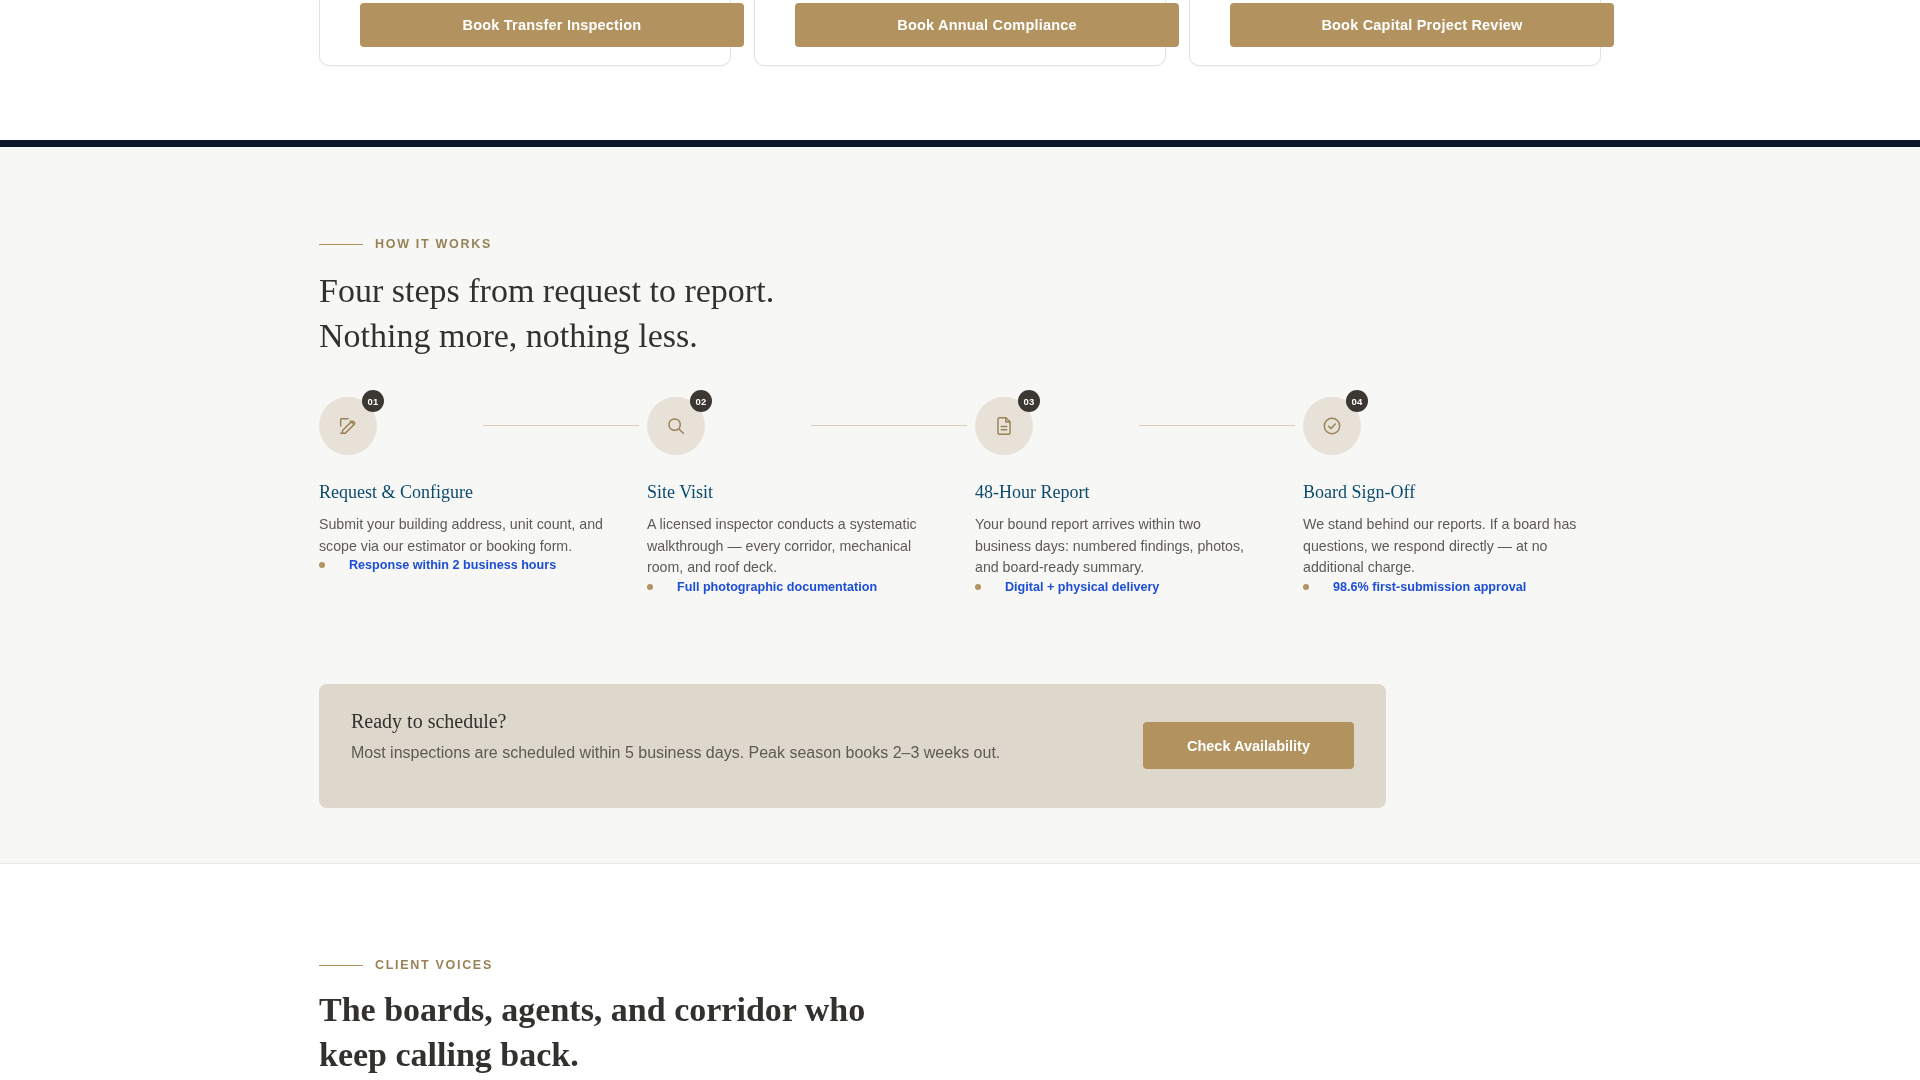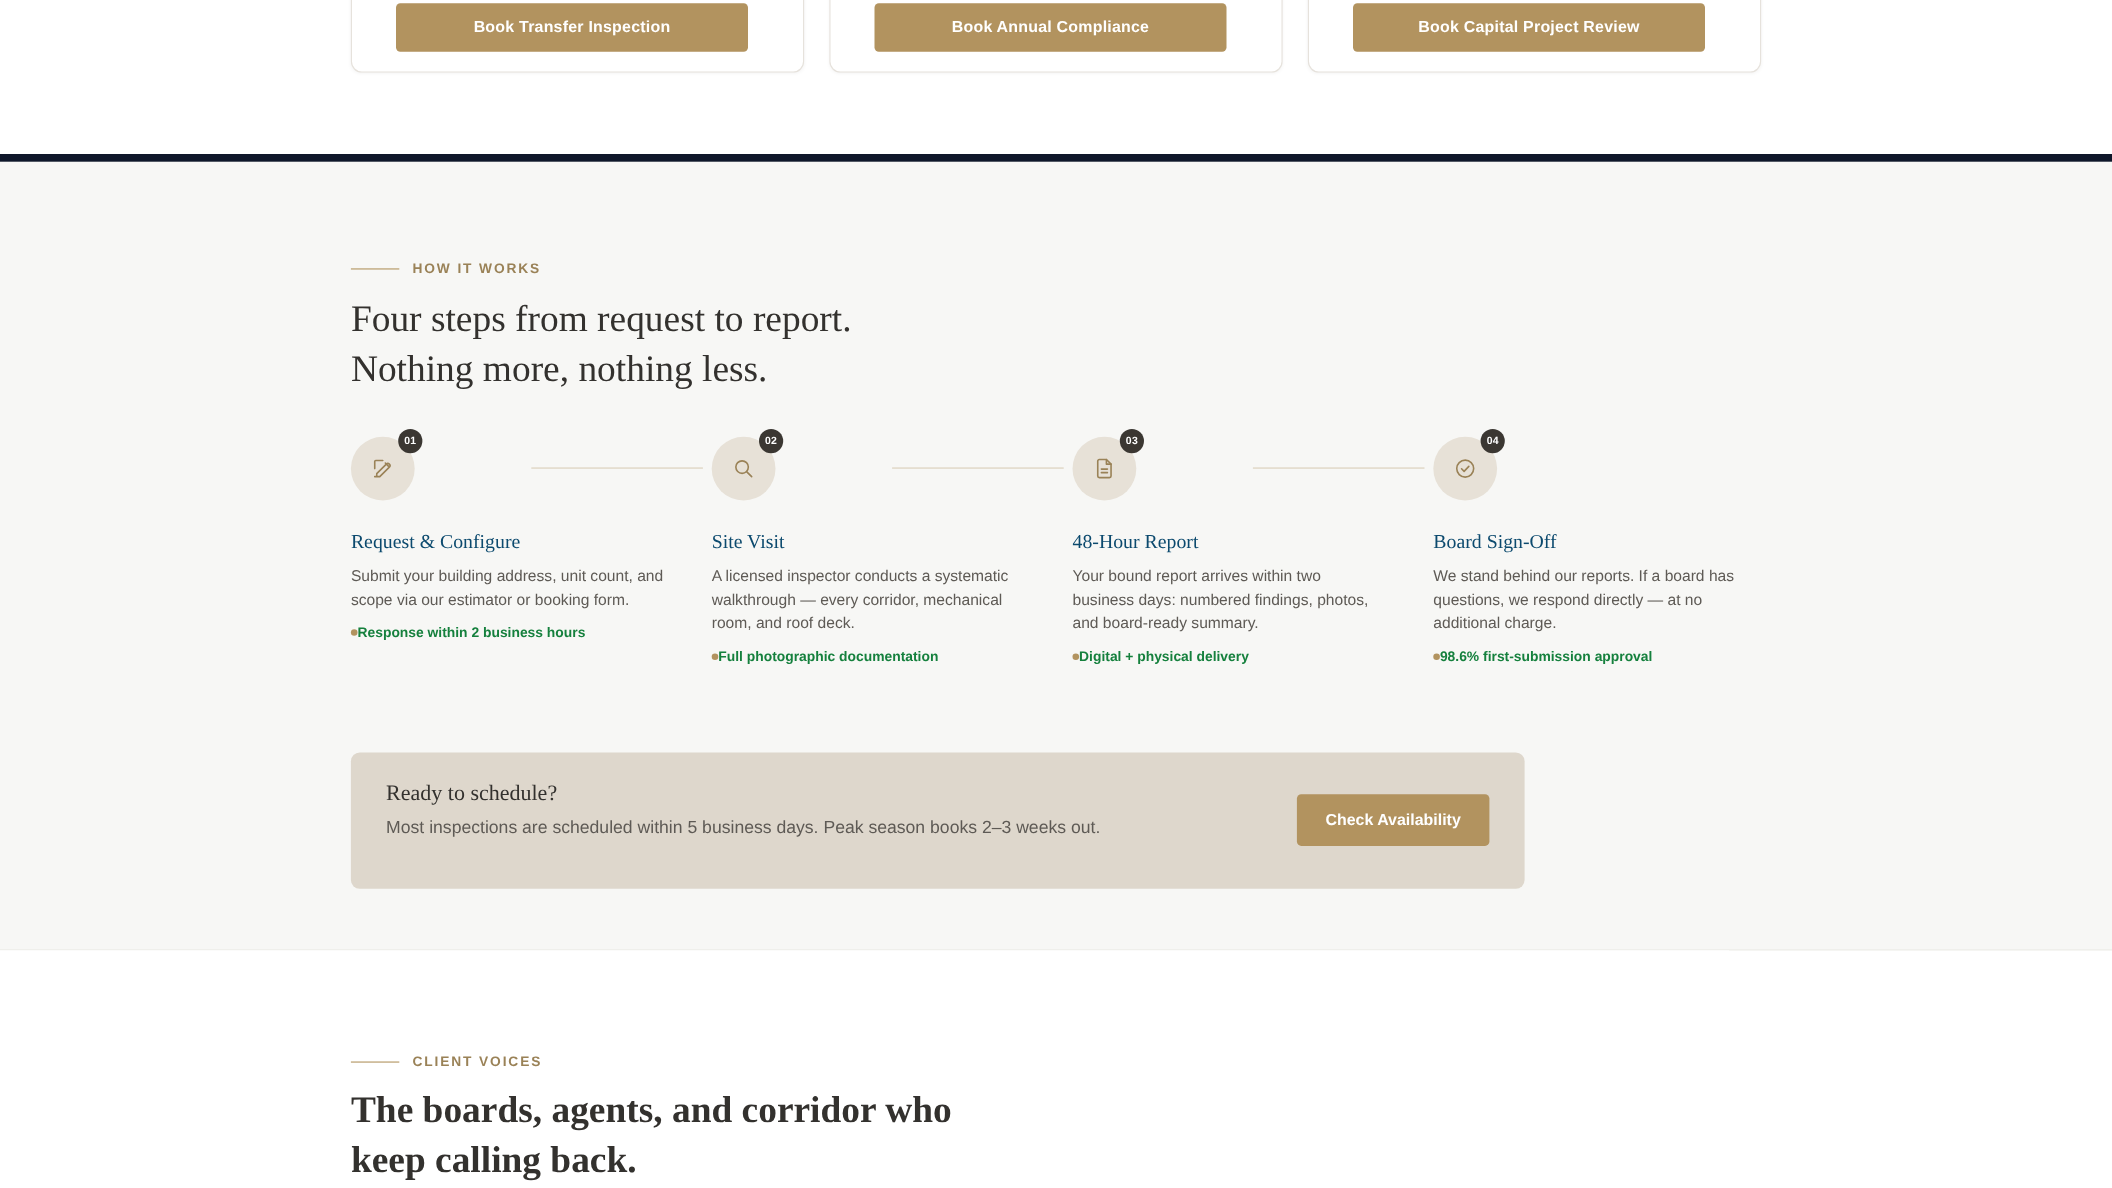--- a/index.html
+++ b/index.html
@@ -31,21 +31,21 @@
     border-radius: 10px;
     box-shadow: 0 1px 3px rgba(0,0,0,0.04);
   }
   .card.c1 { left: 319px; }
   .card.c2 { left: 754px; }
   .card.c3 { left: 1189px; }
   .card-btn {
     position: absolute;
     left: 40px;
     top: 86px;
-    width: 320px;
+    width: 384px;
     height: 44px;
     border-radius: 4px;
     background: #b2935f;
     color: #ffffff;
     font-size: 14.5px;
     font-weight: bold;
     letter-spacing: 0.2px;
     display: flex;
     align-items: center;
     justify-content: center;
@@ -154,27 +154,27 @@
     color: #0c4a6e;
   }
   .step-desc {
     margin-top: 11px;
     font-size: 14.2px;
     line-height: 1.52;
     color: #5e5a55;
     width: 285px;
   }
   .step-note {
-    margin-top: 11px;
-    display: flex;
-    align-items: center;
-    gap: 0;
+    margin-top: 1px;
+    display: flex;
+    align-items: center;
+    gap: 24px;
     font-size: 12.6px;
     font-weight: bold;
-    color: #15803d;
+    color: #1d4ed8;
   }
   .dot {
     width: 6px; height: 6px; border-radius: 50%;
     background: #b2935f;
     flex: none;
   }
 
   
   .banner {
     position: absolute;
@@ -199,21 +199,21 @@
     top: 60px;
     font-size: 16px;
     color: #5e5a55;
     text-align: center;
   }
   .banner-btn {
     position: absolute;
     right: 32px;
     top: 38px;
     height: 47px;
-    padding: 0 26px;
+    padding: 0 44px;
     background: #b2935f;
     border: none;
     border-radius: 4px;
     color: #ffffff;
     font-size: 14.5px;
     font-weight: bold;
     cursor: pointer;
     font-family: "Liberation Sans", sans-serif;
   }
 

